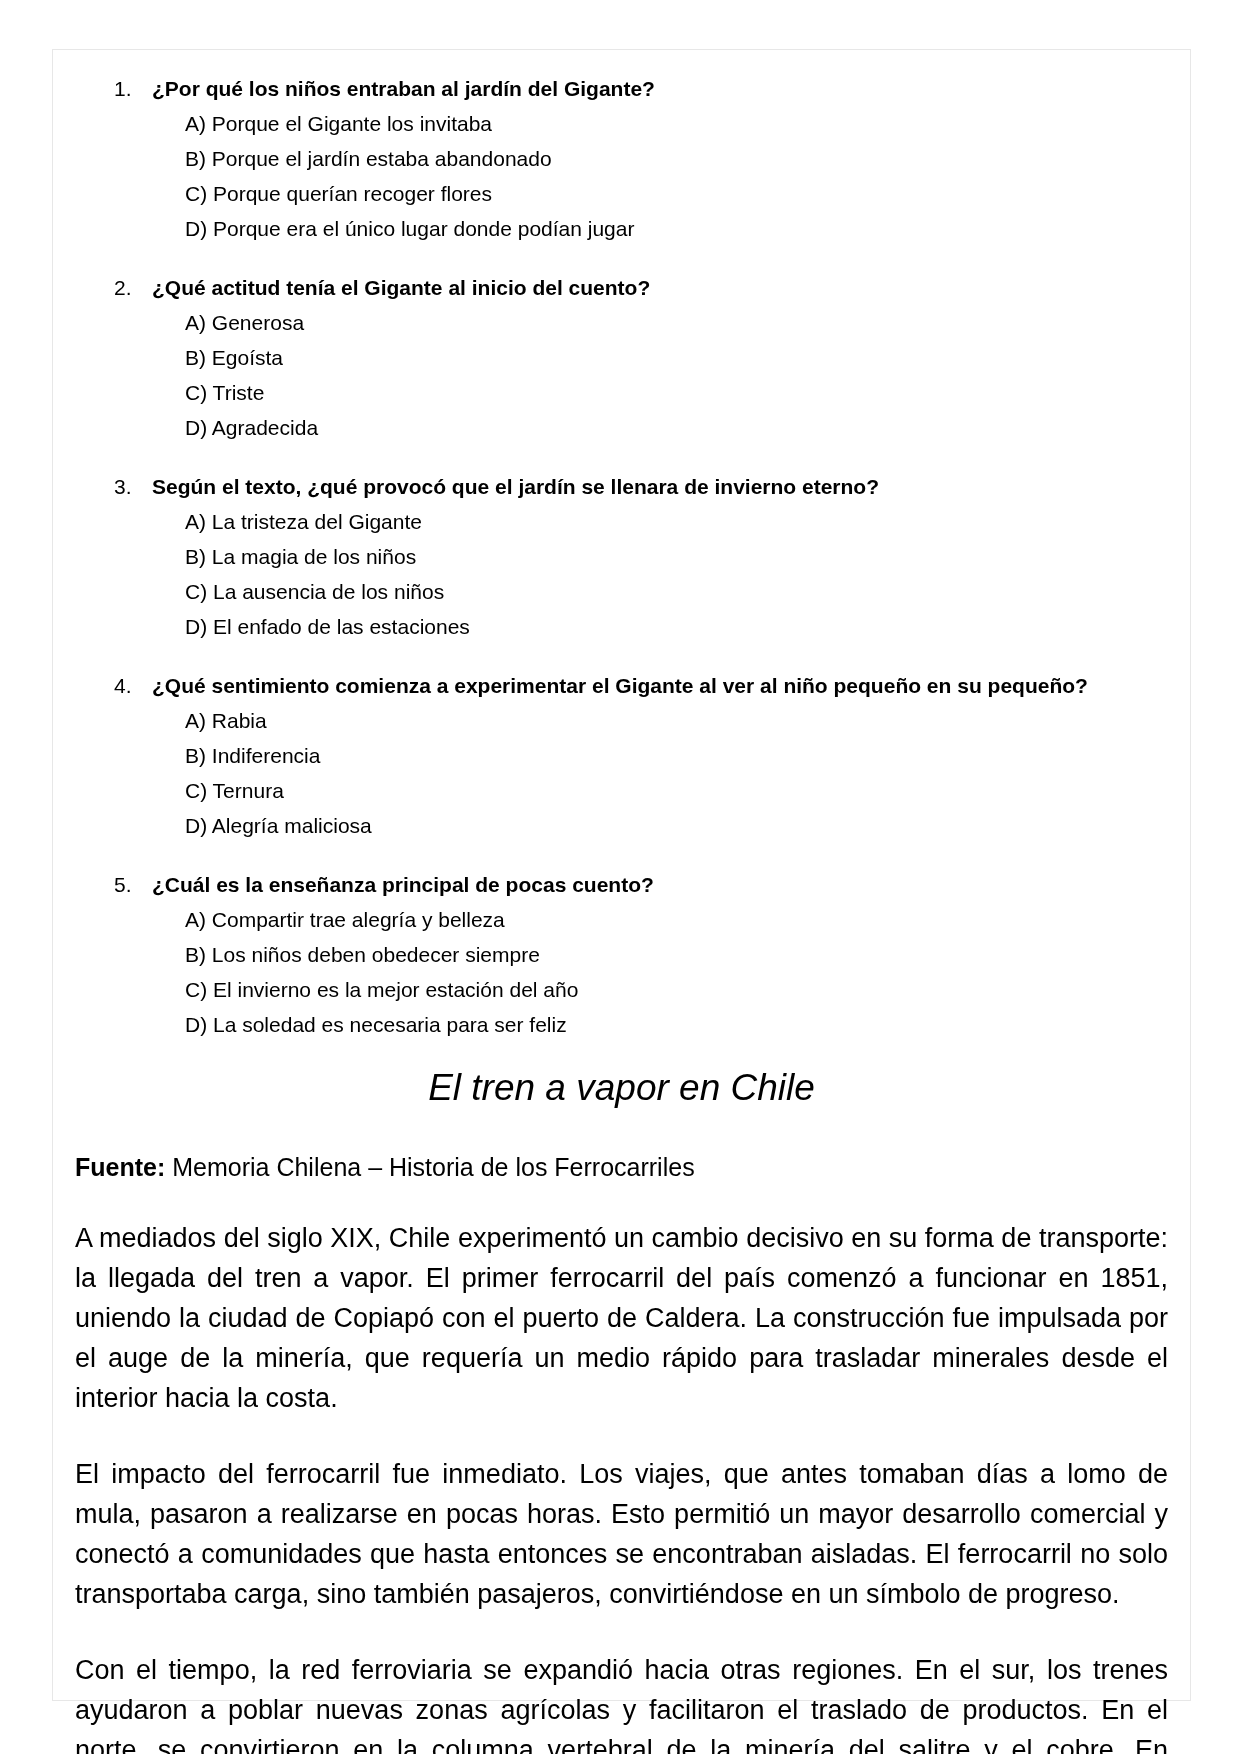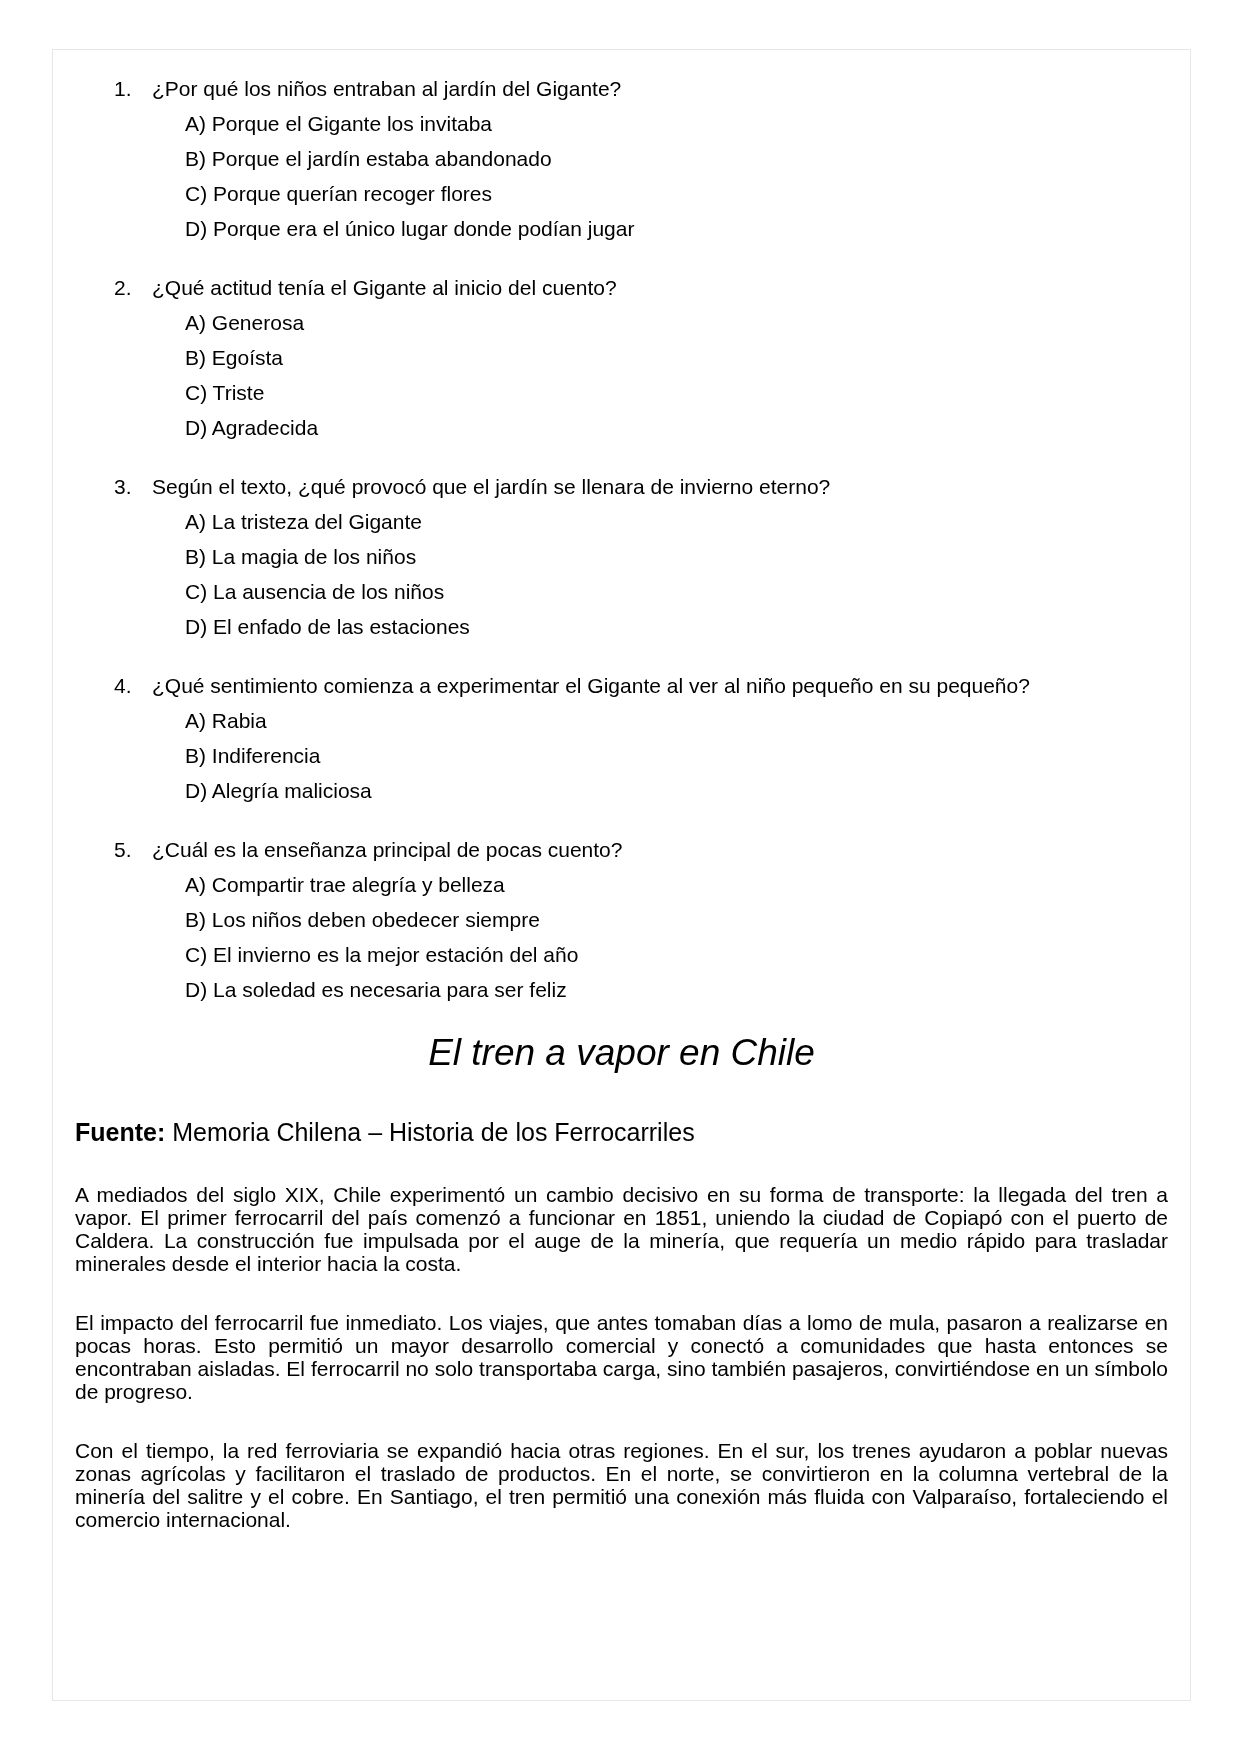--- a/index.html
+++ b/index.html
@@ -31,39 +31,39 @@
     font-size: 21px;
     line-height: 35px;
     margin-bottom: 24px;
   }
   .q-line { display: flex; }
   .q-num {
     flex: none;
     margin-left: 39px;
     width: 38px;
   }
-  .q-text { flex: 1; }
+  .q-text { flex: 1; font-weight: bold; }
   .q-opts .option { margin-left: 110px; }
   
   .article-title {
     font-size: 37px;
     line-height: 44px;
     font-style: italic;
     text-align: center;
     white-space: nowrap;
   }
   .source-line {
     margin-top: 40px;
     font-size: 25px;
     line-height: 35px;
   }
   .source-label { font-weight: bold; }
   .para {
-    font-size: 21px;
-    line-height: 23px;
+    font-size: 27px;
+    line-height: 40px;
     text-align: justify;
     margin-top: 36px;
   }
   .para.first { margin-top: 33px; }
 </style>
 </head>
 <body>
 
 <div class="canvas">
   <div class="page">
@@ -108,20 +108,21 @@
     </div>
 
     <div class="question">
       <div class="q-line">
         <span class="q-num">4.</span>
         <span class="q-text">¿Qué sentimiento comienza a experimentar el Gigante al ver al niño pequeño en su pequeño?</span>
       </div>
       <div class="q-opts">
         <div class="option">A) Rabia</div>
         <div class="option">B) Indiferencia</div>
+        <div class="option">C) Ternura</div>
         <div class="option">D) Alegría maliciosa</div>
       </div>
     </div>
 
     <div class="question">
       <div class="q-line">
         <span class="q-num">5.</span>
         <span class="q-text">¿Cuál es la enseñanza principal de pocas cuento?</span>
       </div>
       <div class="q-opts">

